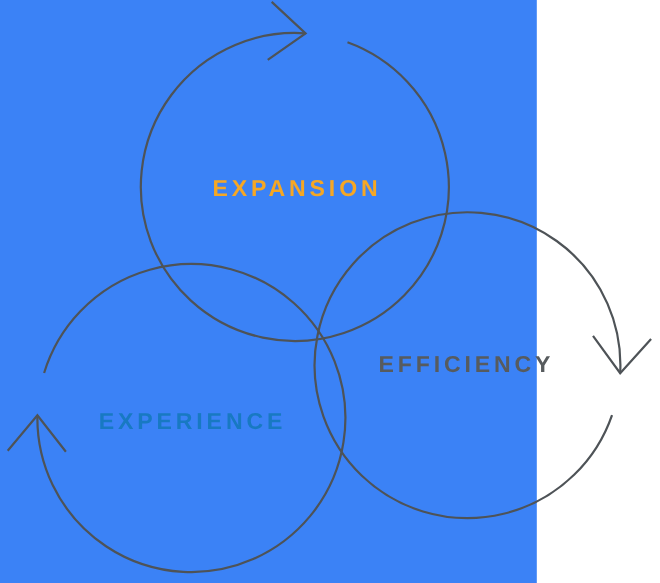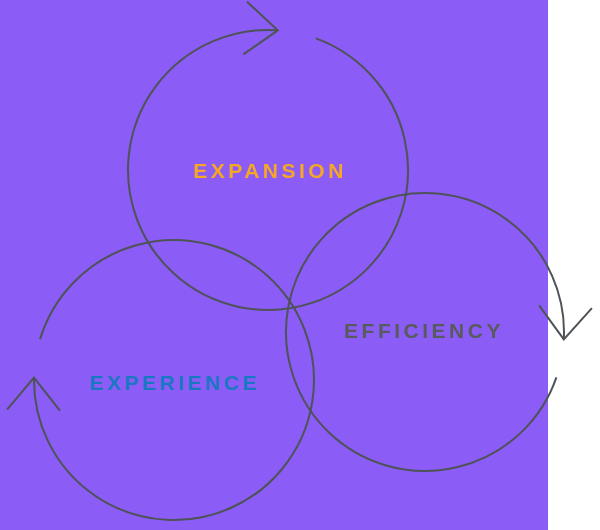--- a/index.html
+++ b/index.html
@@ -6,23 +6,23 @@
     margin: 0;
     padding: 0;
     width: 600px;
     height: 530px;
     background: #ffffff;
     overflow: hidden;
     font-family: "Liberation Sans", sans-serif;
   }
   .canvas {
     position: relative;
-    width: 548px;
+    width: 488px;
     height: 530px;
-    background: #8b5cf6;
+    background: #3b82f6;
   }
   svg { display: block; }
   path.arc, path.arrow {
     fill: none;
     stroke-linecap: butt;
     stroke-linejoin: miter;
   }
   text.lbl {
     font-family: "Liberation Sans", sans-serif;
     font-weight: bold;

